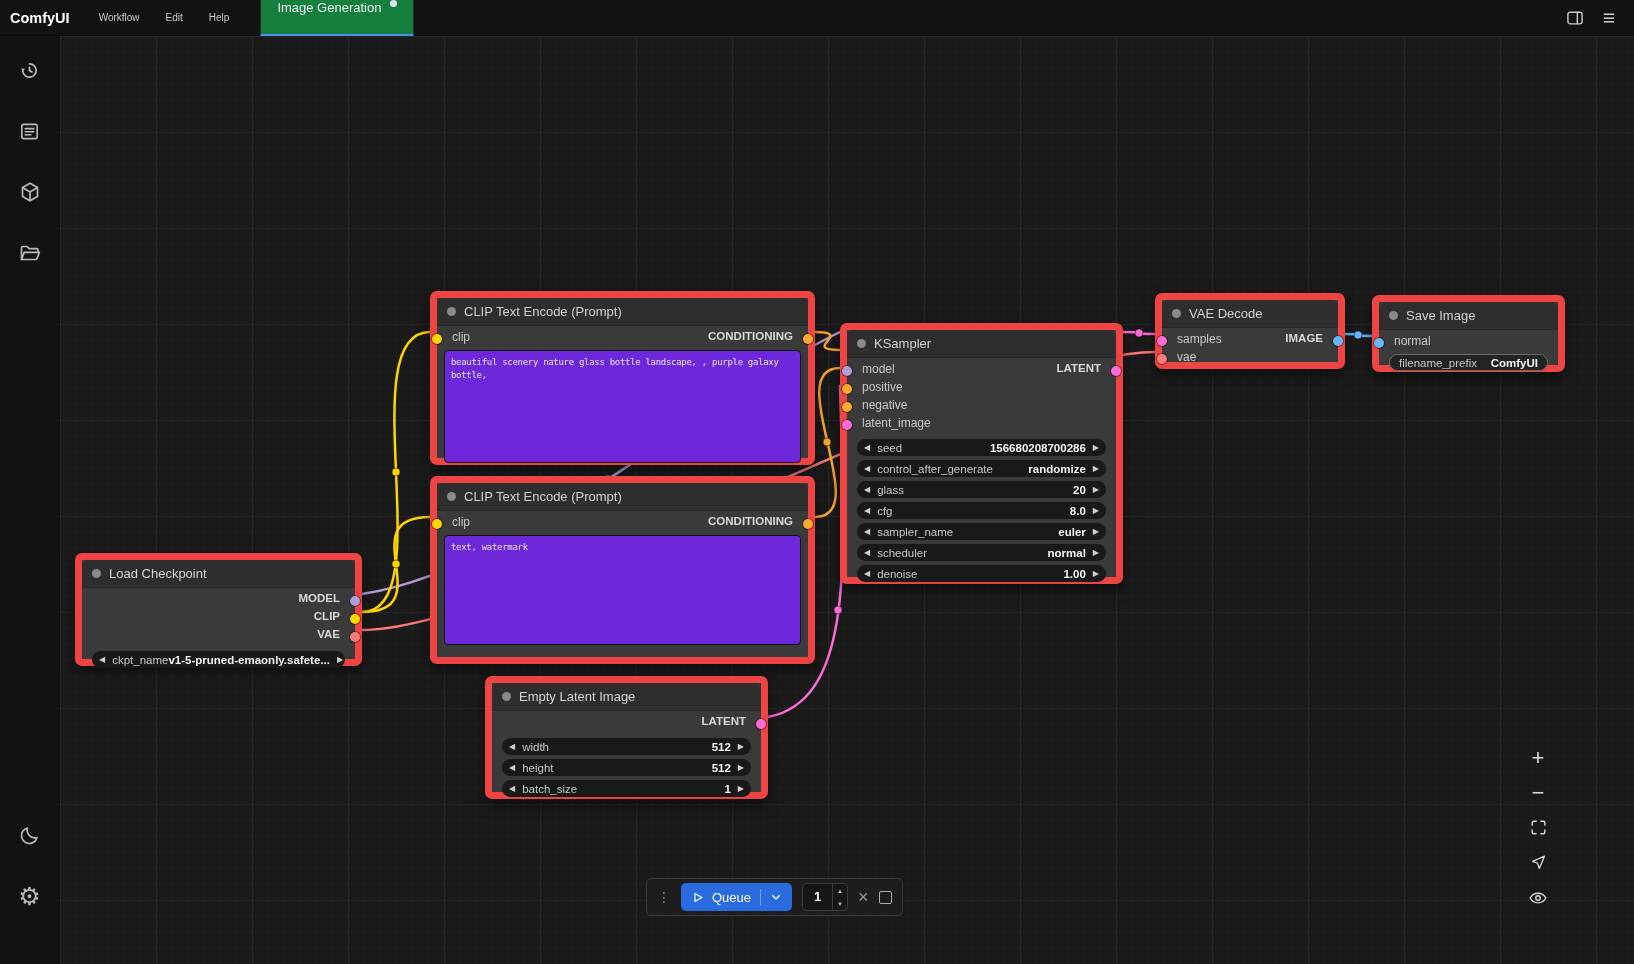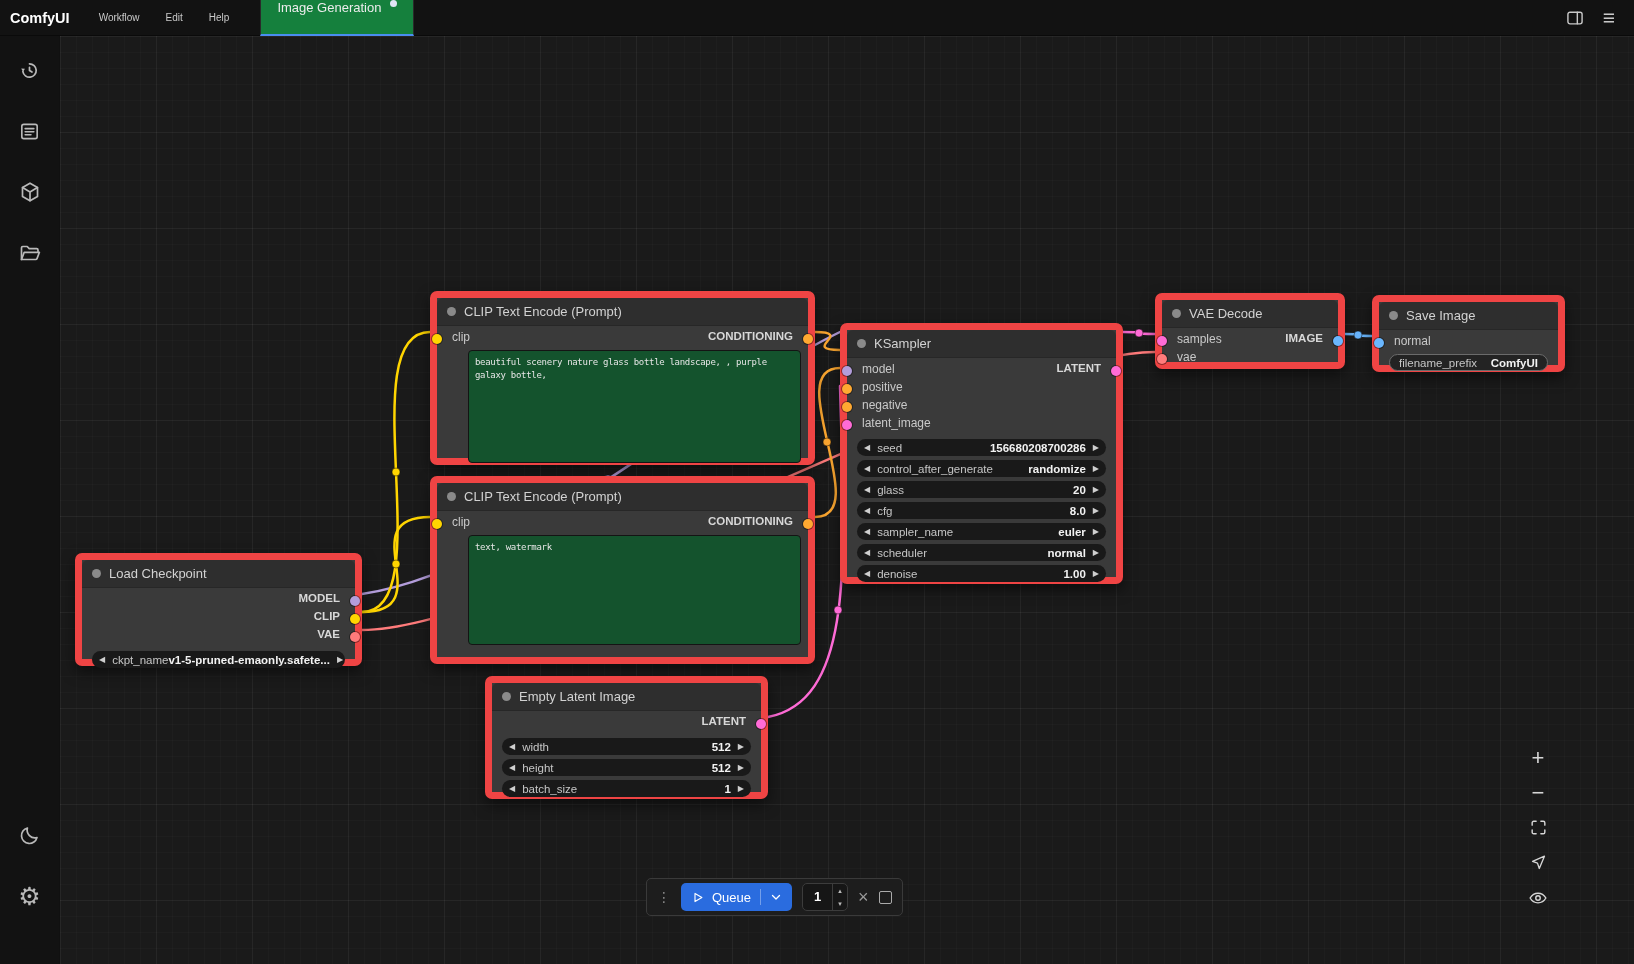--- a/index.html
+++ b/index.html
@@ -60,23 +60,23 @@
 
   .widgets{margin-top:5px;}
   .widget{height:17px;margin:0 10px 4px;background:#191919;border-radius:9px;display:flex;
     align-items:center;padding:0 7px;font-size:11.5px;color:#c6c6c6;cursor:pointer;}
   .w-arrow{font-size:8px;color:#cfcfcf;line-height:1;cursor:pointer;}
   .w-label{margin-left:7px;white-space:nowrap;}
   .w-value{margin-left:auto;margin-right:7px;font-weight:bold;color:#f2f2f2;white-space:nowrap;}
   .widget.textw{background:#232323;border:1px solid #6b6b6b;}
   .widget.textw .w-value{margin-right:2px;}
 
-  .nprompt{position:absolute;left:7px;right:7px;background:#14532d;border:1px solid #141414;
+  .nprompt{position:absolute;left:7px;right:7px;background:#6d28d9;border:1px solid #141414;
     border-radius:4px;padding:5px 6px;font-family:"DejaVu Sans Mono","Liberation Mono",monospace;
-    font-size:9px;letter-spacing:-0.3px;color:#e6e6e6;white-space:pre-wrap;line-height:1.4;cursor:text;margin-left:24px;}
+    font-size:9px;letter-spacing:-0.3px;color:#e6e6e6;white-space:pre-wrap;line-height:1.4;cursor:text;}
 
   #n-lc{left:75px;top:553px;width:287px;height:113px;}
   #n-cp{left:430px;top:291px;width:385px;height:174px;}
   #n-cp .nprompt{top:52px;height:113px;}
   #n-cn{left:430px;top:476px;width:385px;height:188px;}
   #n-cn .nprompt{top:52px;height:110px;}
   #n-el{left:485px;top:676px;width:283px;height:123px;}
   #n-ks{left:840px;top:291px;width:283px;height:261px;margin-top:32px;}
   #n-vd{left:1155px;top:293px;width:190px;height:76px;}
   #n-si{left:1372px;top:295px;width:193px;height:77px;}

